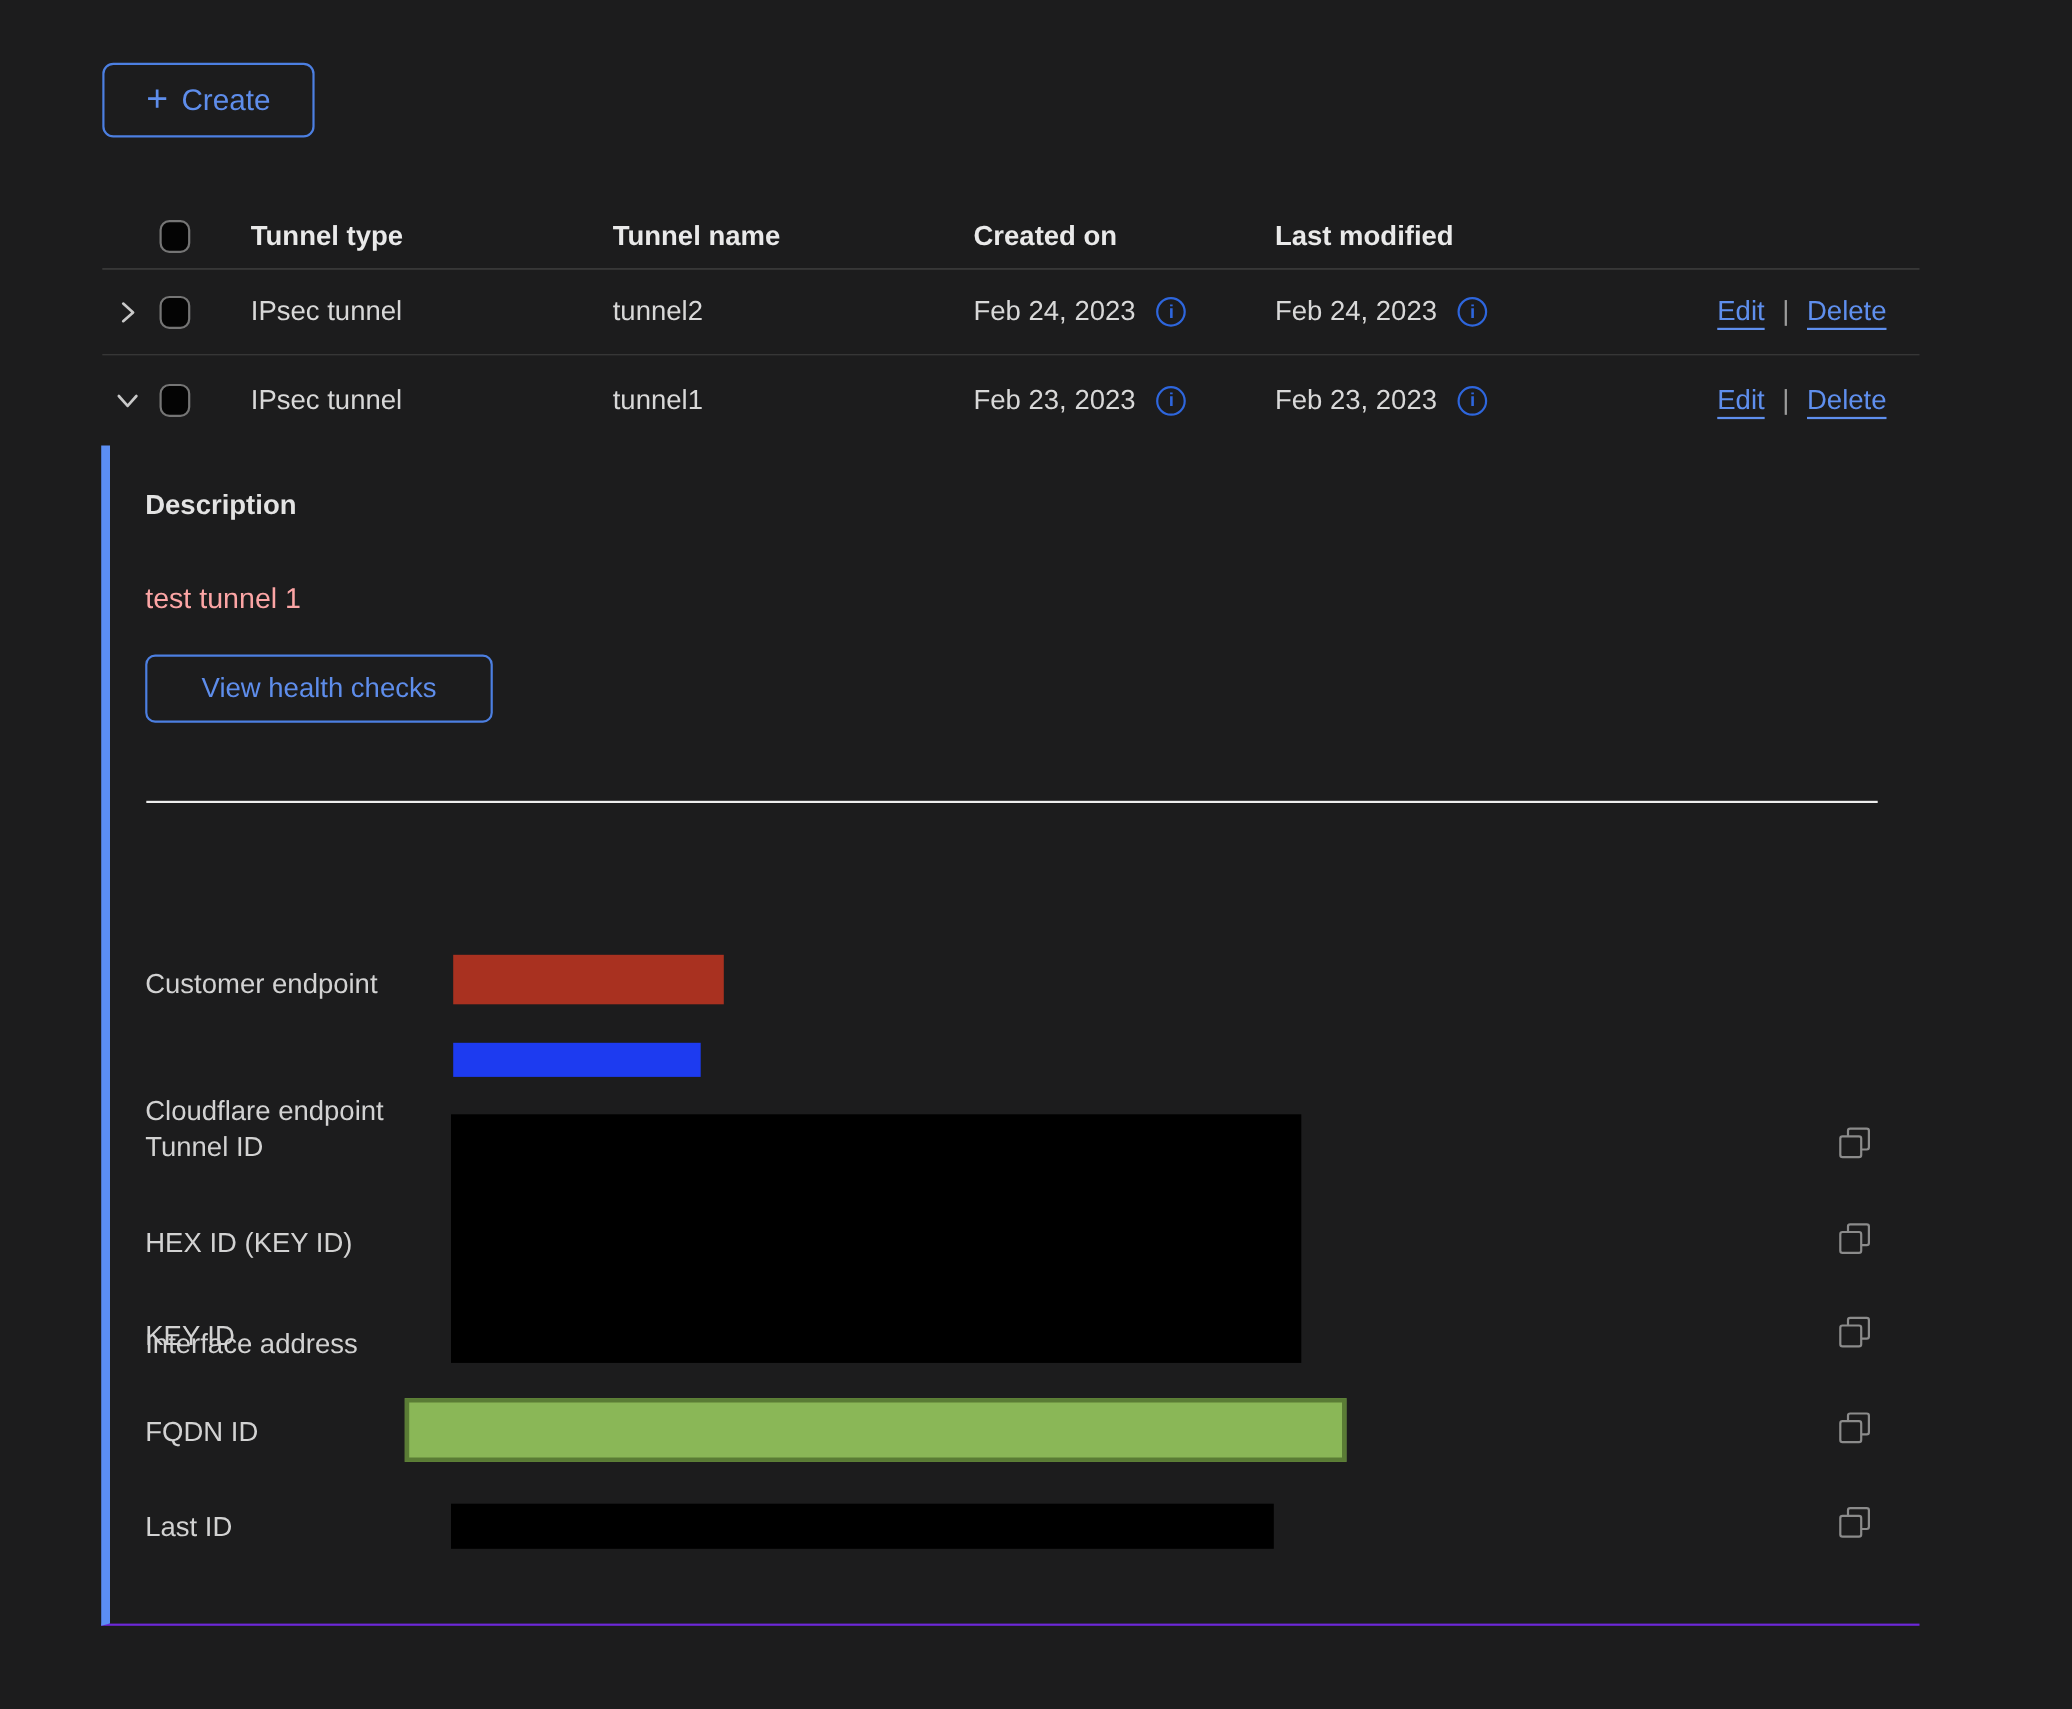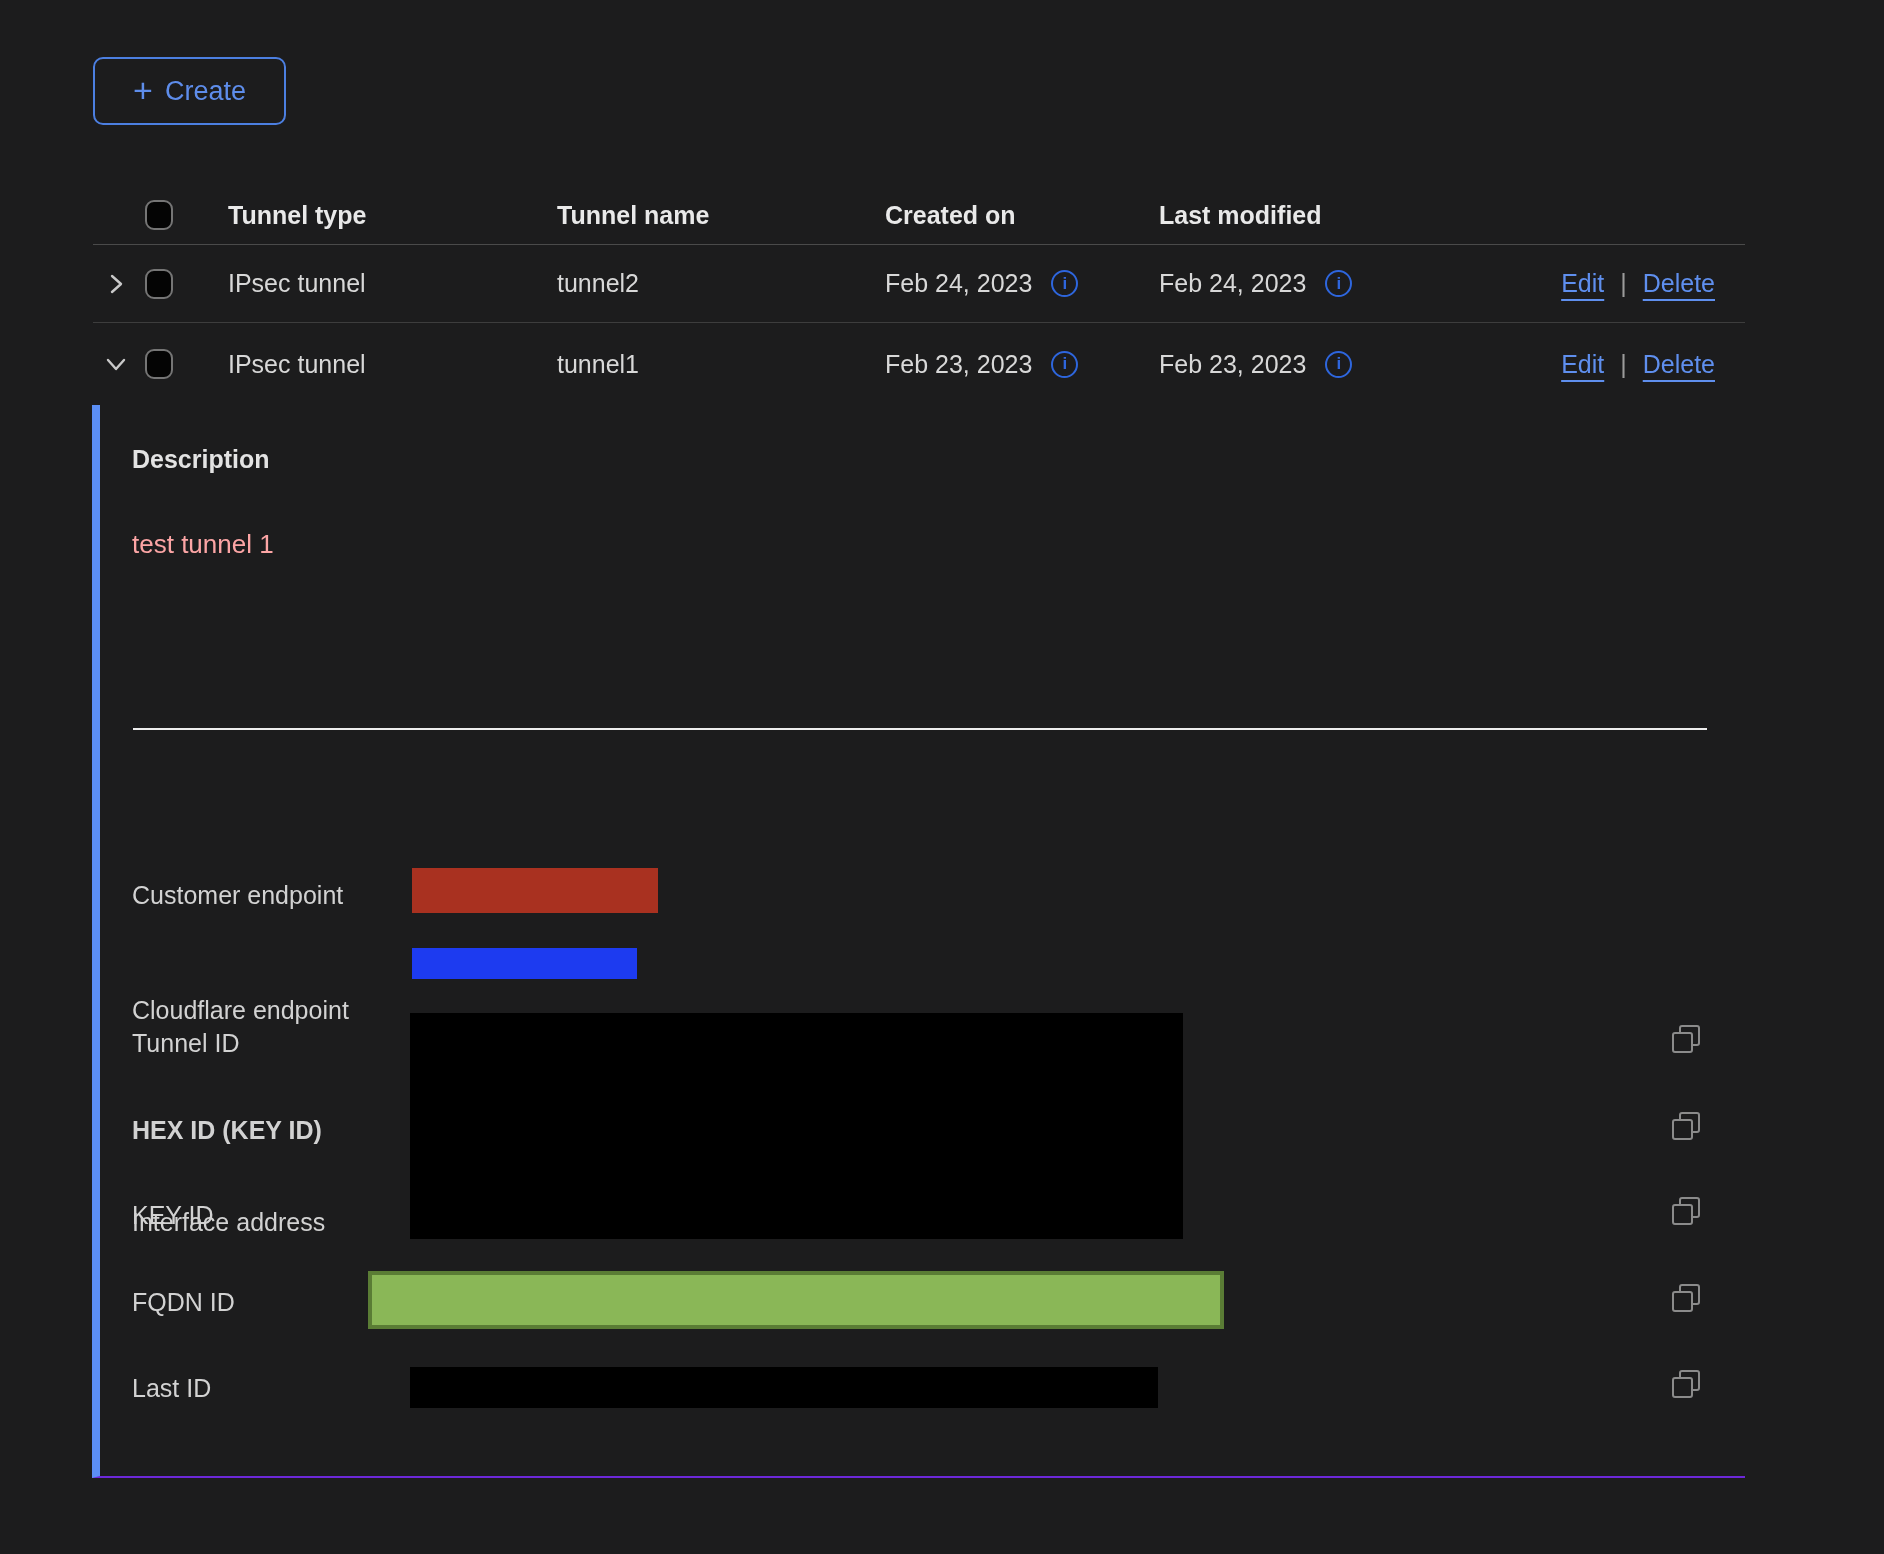--- a/index.html
+++ b/index.html
@@ -154,34 +154,35 @@
       <span class="pipe">|</span>
       <span class="link">Delete</span>
     </div>
   </div>
 
   <div class="panel">
 
     <div class="desc-label">Description</div>
     <div class="desc-value">test tunnel 1</div>
 
+    <button class="health-btn">View health checks</button>
 
     <div class="white-divider"></div>
 
     <div class="flabel" style="top:801px;text-align:center;">Interface address</div>
     <div class="fvalue" style="left:333px;top:801px;">10.200.1.0/31</div>
 
     <div class="flabel" style="top:474px;">Customer endpoint</div>
     <div class="redact r-red"></div>
 
     <div class="flabel" style="top:561px;margin-top:28px;">Cloudflare endpoint</div>
     <div class="redact r-blue"></div>
 
     <div class="flabel" style="top:622px;">Tunnel ID</div>
-    <div class="flabel" style="top:709px;font-weight:bold;">HEX ID (KEY ID)</div>
+    <div class="flabel" style="top:709px;">HEX ID (KEY ID)</div>
     <div class="flabel" style="top:794px;">KEY ID</div>
     <div class="redact r-black-big"></div>
 
     <div class="flabel" style="top:881px;">FQDN ID</div>
     <div class="redact r-green"></div>
 
     <div class="flabel" style="top:967px;">Last ID</div>
     <div class="redact r-black-user"></div>
 
     <button class="copy-btn" style="top:618px;">

